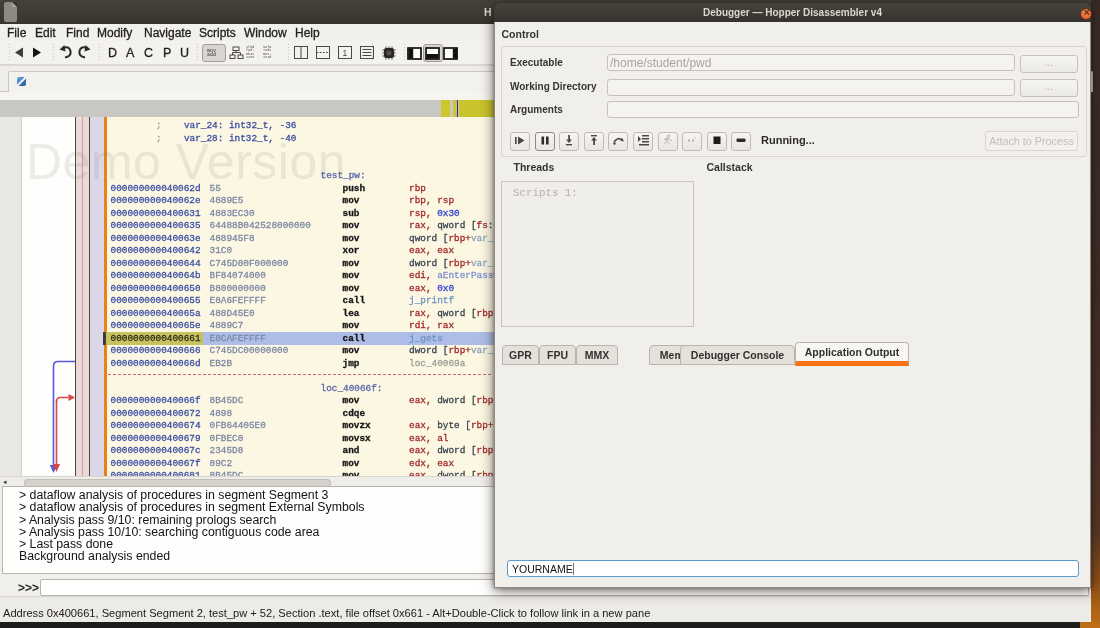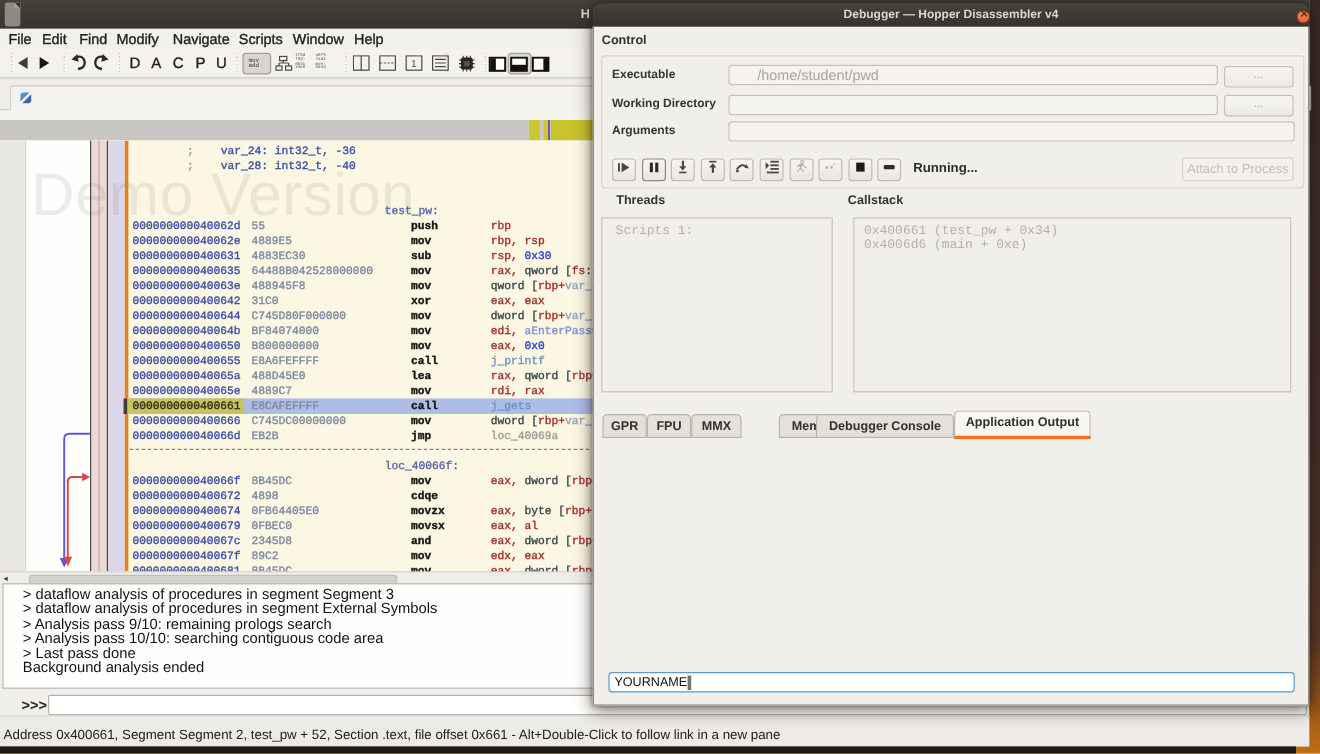--- a/index.html
+++ b/index.html
@@ -79,26 +79,26 @@
 .inp{position:absolute;background:#f5f3f0;border:1px solid #c6c1ba;border-radius:3px;box-sizing:border-box;}
 .dots{position:absolute;left:525px;width:58px;height:18px;background:linear-gradient(180deg,#f7f5f2,#eceae5);border:1px solid #c6c1ba;border-radius:3px;box-sizing:border-box;color:#b5b0a8;font-size:10px;text-align:center;line-height:14px;}
 .dbtn{position:absolute;top:110px;width:20px;height:19px;background:linear-gradient(180deg,#f7f5f2,#e9e6e1);border:1px solid #c0bbb4;border-radius:3px;box-sizing:border-box;}
 #running{position:absolute;left:266px;top:112px;font-size:11px;font-weight:bold;color:#2d2c28;}
 #attach{position:absolute;left:490px;top:109px;width:93px;height:20px;background:#f3f1ed;border:1px solid #d9d5cf;border-radius:3px;box-sizing:border-box;
  font-size:10.8px;color:#c3bfb8;text-align:center;line-height:18px;}
 .gbox{position:absolute;border:1px solid #c9c4bd;background:#f0eeea;font-family:"Liberation Mono",monospace;font-size:10.8px;color:#b5b1aa;line-height:12.2px;}
 
 .tab{position:absolute;top:323px;height:20px;background:#e4e1db;border:1px solid #b9b5ae;border-radius:4px 4px 0 0;box-sizing:border-box;
  font-size:10.5px;font-weight:bold;color:#32312d;text-align:center;line-height:19px;}
-#tabao{background:#f7f6f3;border-bottom:3px solid #f97316;height:24px;top:320px;z-index:3;}
+#tabao{background:#f7f6f3;border-bottom:5px solid #f97316;height:24px;top:320px;z-index:3;}
 #outbox{position:absolute;left:12px;top:343px;width:571px;height:191px;background:#fdfdfc;border:1px solid #b8b4ad;
  font-family:"Liberation Mono",monospace;font-size:9.5px;font-weight:bold;color:#1a1a18;}
 #yinput{position:absolute;left:12px;top:538px;width:572px;height:17px;background:#fff;border:1.5px solid #5b9ac9;border-radius:3px;box-sizing:border-box;
  font-size:10.5px;color:#111;}
-#yinput span{position:absolute;left:4px;top:1.5px;border-right:3px solid #737373;padding-right:0.5px;}
+#yinput span{position:absolute;left:4px;top:1.5px;border-right:1px solid #737373;padding-right:0.5px;}
 </style></head>
 <body>
 <div id="main">
  <div id="mtitle">
       <div id="mico"></div>
       <span style="position:absolute;left:484px;top:6px;font-size:10.5px;font-weight:bold;color:#dcd9d4;">H</span>
     </div>
  <div id="menubar">
   <span style="left:7px">File</span>
       <span style="left:35px">Edit</span>
@@ -256,21 +256,21 @@
     </div>
 </div>
 <div id="bottomstrip"></div>
 <div id="dlg">
  <div id="dbody">
   <div class="seclab" style="left:6.5px;top:5.5px;">Control</div>
   <div id="frame1"></div>
   <div class="flab" style="top:34.5px">Executable</div>
   <div class="flab" style="top:58.5px">Working Directory</div>
   <div class="flab" style="top:81.5px">Arguments</div>
-  <div class="inp" style="left:112px;top:32px;width:408px;height:17px;color:#a9a49d;font-size:12px;line-height:16px;padding-left:23px;">/home/student/pwd</div>
+  <div class="inp" style="left:112px;top:32px;width:408px;height:17px;color:#a9a49d;font-size:12px;line-height:16px;padding-left:2px;">/home/student/pwd</div>
   <div class="inp" style="left:112px;top:57px;width:408px;height:17px;"></div>
   <div class="inp" style="left:112px;top:79px;width:472px;height:17px;"></div>
   <div class="dots" style="top:32.5px">...</div>
   <div class="dots" style="top:56.5px">...</div>
   <div class="dbtn" style="left:15.0px;text-align:center;line-height:15px;"><svg width="12" height="11" viewBox="0 0 12 11">
           <rect x="1" y="2" width="1.6" height="7" fill="#4a4843"></rect>
           <path d="M4,1.5 L10.5,5.5 L4,9.5 Z" fill="#4a4843"></path>
         </svg></div>
 <div class="dbtn" style="left:39.6px;border:1px solid #8f8b84;text-align:center;line-height:15px;"><svg width="12" height="11" viewBox="0 0 12 11">
           <rect x="2.5" y="1.5" width="2.6" height="8" fill="#2d2c29"></rect>
@@ -311,21 +311,20 @@
           <rect x="2.5" y="1.5" width="7" height="7.5" fill="#1d1c1a"></rect>
         </svg></div>
 <div class="dbtn" style="left:236.4px;text-align:center;line-height:15px;"><svg width="12" height="11" viewBox="0 0 12 11">
           <rect x="1.5" y="3.5" width="9" height="3.5" rx="1" fill="#2d2c29"></rect>
         </svg></div>
   <div id="running">Running...</div>
   <div id="attach">Attach to Process</div>
   <div class="seclab" style="left:6.5px;top:139px;margin-left:12px;">Threads</div>
   <div class="seclab" style="left:211.5px;top:139px;">Callstack</div>
   <div class="gbox" style="left:6px;top:159px;width:193px;height:146px;padding:5px 0 0 11px;box-sizing:border-box;">Scripts 1:</div>
-  <div class="gbox" style="left:216px;top:159px;width:365px;height:146px;padding:5px 0 0 8px;box-sizing:border-box;">0x400661 (test_pw + 0x34)<br>0x4006d6 (main + 0xe)</div>
   <div class="tab" style="left:7px;width:37px;">GPR</div>
   <div class="tab" style="left:44px;width:37px;">FPU</div>
   <div class="tab" style="left:81px;width:42px;">MMX</div>
   <div class="tab" style="left:123px;width:62px;margin-left:31px;">Memory</div>
   <div class="tab" style="left:185px;width:115px;">Debugger Console</div>
   <div class="tab" id="tabao" style="left:300px;width:114px;">Application Output</div>
   <div id="yinput">
         <span>YOURNAME</span>
       </div>
  </div>

